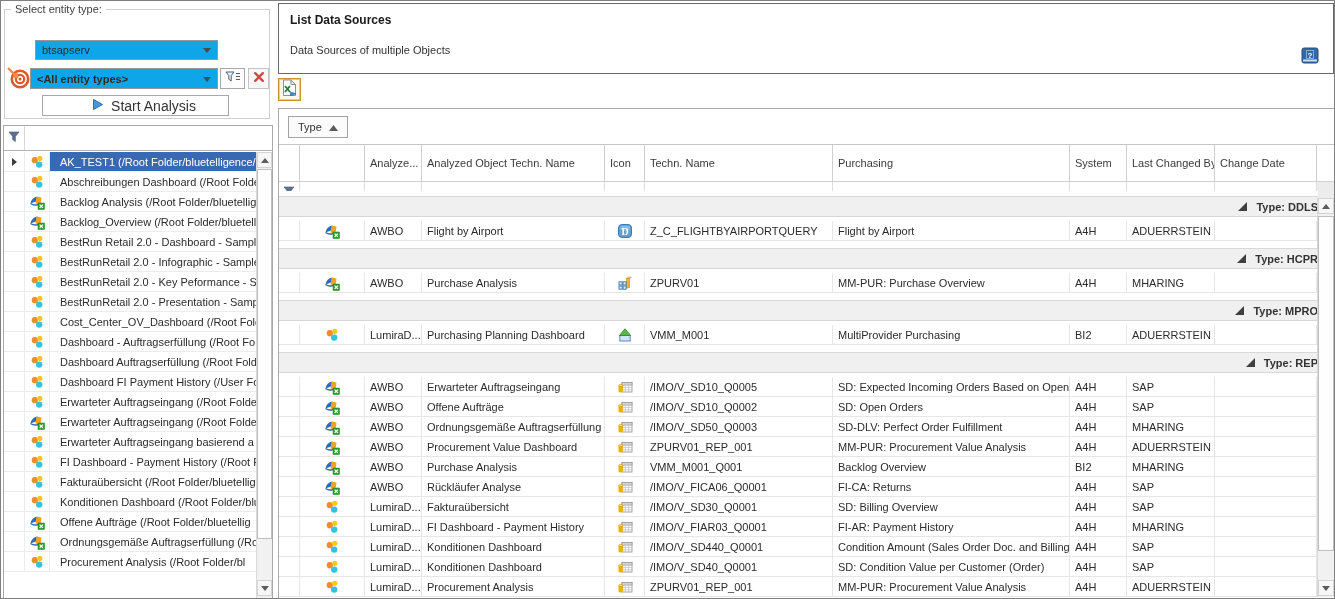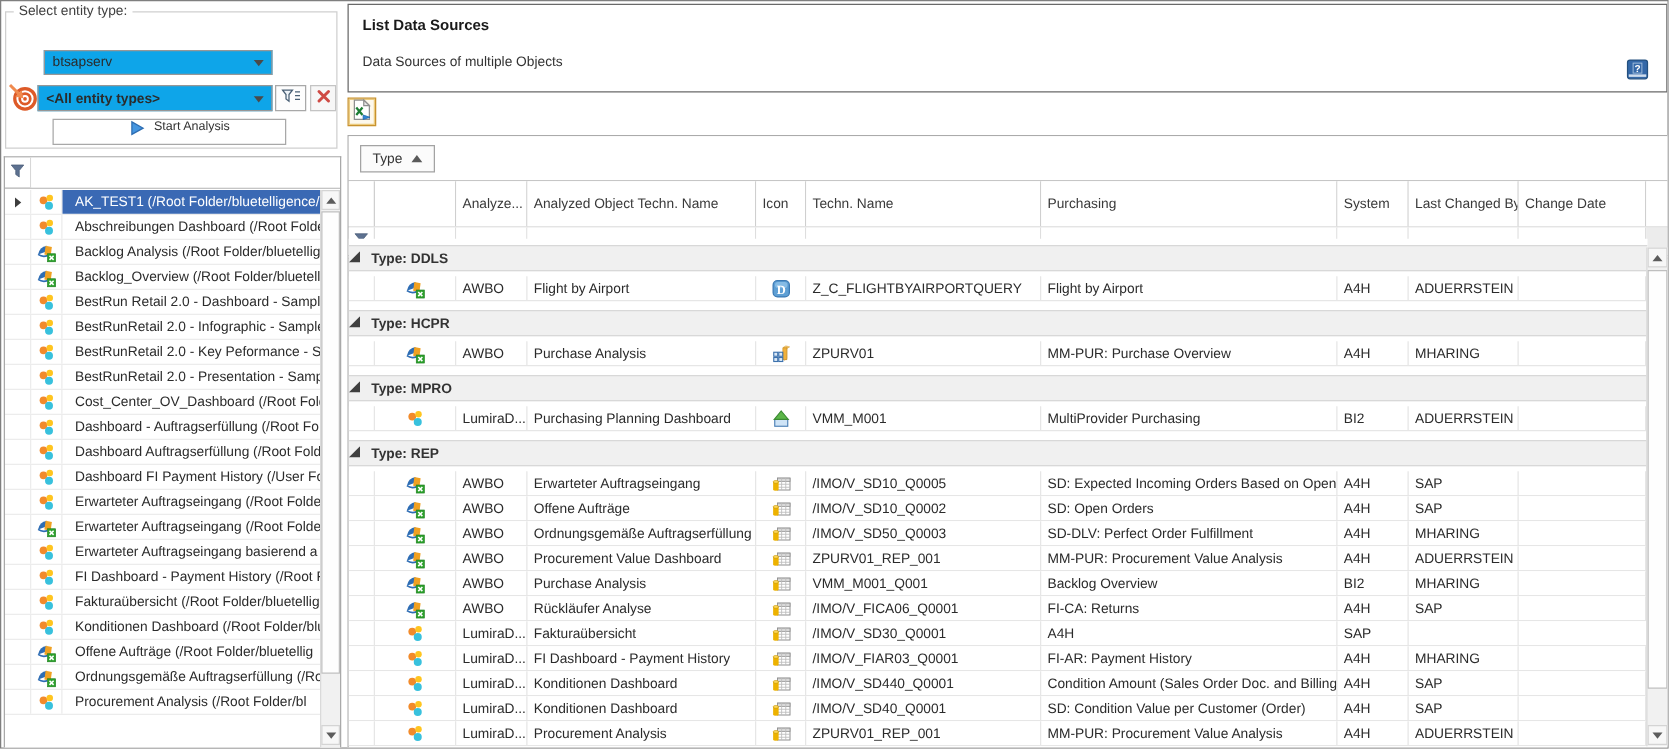--- a/index.html
+++ b/index.html
@@ -14,21 +14,21 @@
   .dd-value { white-space:nowrap; overflow:hidden; }
   .dd-arrow { position:absolute; right:6px; top:50%; margin-top:-2px; width:0; height:0;
               border-left:4px solid transparent; border-right:4px solid transparent; border-top:5px solid #4a4a4a; }
   .server-dd { left:30px; top:30px; width:183px; height:20px; }
   .entity-dd { left:25px; top:58px; width:188px; height:21px;font-weight:bold; }
   .target { position:absolute; left:1px; top:56px; width:24px; height:24px; }
   .tool-btn { position:absolute; border:1px solid #a8a8a8; background:#fdfdfd; display:flex; align-items:center; justify-content:center; }
   .filter-btn { left:215px; top:58px; width:25px; height:21px; }
   .clear-btn { left:243px; top:58px; width:21px; height:21px; border-color:#c4c4c4; background:#f7f7f7; }
   .start-btn { position:absolute; left:37px; top:85px; width:187px; height:21px; border:1px solid #a8a8a8; background:#fff;
-               display:flex; align-items:flex-start; justify-content:center; gap:7px; font-size:10px; color:#333; font-family:inherit;padding-left:16px; }
+               display:flex; align-items:center; justify-content:center; gap:7px; font-size:14px; color:#333; font-family:inherit;padding-left:16px; }
 
   .entity-list { position:absolute; left:2px; top:124px; width:270px; height:474px; border:1px solid #a9a9a9; border-bottom:none; background:#fff; overflow:hidden; }
   .list-filter-row { position:absolute; top:0; left:0; right:0; height:25px; border-bottom:1px solid #b3b3b3; display:flex; background:#fff; }
   .lf-indicator { width:21px; border-right:1px solid #d7d7d7; display:flex; align-items:center; justify-content:center; }
   .lf-cell { flex:1; background:#fff; }
   .list-rows { position:absolute; top:26px; left:0; width:253px; bottom:0; overflow:hidden; }
   .list-row { height:20px; display:flex; align-items:stretch; border-bottom:1px solid #ececec; background:#fff; }
   .lr-indicator { width:21px; border-right:1px solid #ececec; display:flex; align-items:center; justify-content:center; }
   .list-row.selected .lr-indicator::after { content:''; width:0; height:0; border-left:5px solid #3d3d3d; border-top:4px solid transparent; border-bottom:4px solid transparent; }
   .lr-icon { width:25px; border-right:1px solid #ececec; display:flex; align-items:center; justify-content:center; }
@@ -60,21 +60,21 @@
   .ghdr { height:38px; border-top:1px solid #c6c6c6; border-bottom:1px solid #cfcfcf; }
   .h-cell { border-right:1px solid #cfcfcf; display:flex; align-items:center; padding:0 5px; color:#3a3a3a; white-space:nowrap; overflow:hidden; background:#fff; }
   .h-fill { border-right:none; }
   .gfilter { height:22px; }
   .f-cell { border-right:1px solid #dedede; display:flex; align-items:center; justify-content:center; background:#fff; }
   .f-fill { background:#ececec; border-right:none; }
   .dline { height:3px; border-top:1px solid #4f4f4f; border-bottom:1px solid #4f4f4f; background:#fff; }
   .gbody { position:absolute; top:82px; left:0; width:1039px; bottom:1px; overflow:hidden; padding-top:5px; background:#fff; }
 
   .group-row { height:21px; margin-top:7px; background:#f0f0f0; border-top:1px solid #d8d8d8; border-bottom:1px solid #d8d8d8;
-               display:flex; align-items:center; gap:9px; font-weight:bold; color:#333; }
+               display:flex; align-items:center; gap:9px; padding-left:13px; font-weight:bold; color:#333;justify-content:flex-end; }
   .group-row:first-child { margin-top:0; }
   .group-row + .data-row { margin-top:4px; }
   .data-row { height:20px; display:grid; grid-template-columns:21px 65px 57px 183px 40px 188px 237px 57px 88px 102px;
               border-bottom:1px solid #e6e6e6; background:#fff; }
   .data-row > div { border-right:1px solid #e6e6e6; display:flex; align-items:center; padding:0 5px; white-space:nowrap; overflow:hidden; }
   .data-row .c-typeicon, .data-row .c-icon { justify-content:center; padding:0; }
 
   .gscroll { position:absolute; top:89px; right:0; width:17px; bottom:1px; background:#f1f1f1; border-left:1px solid #d9d9d9; }
   .gscroll .sb-btn { width:16px; }
   .gscroll .sb-thumb { width:16px; top:18px; height:335px; }
@@ -760,20 +760,21 @@
     <div class="c-icon">
             <svg width="16" height="16" viewBox="0 0 16 16">
               <rect x="5" y="3.5" width="10" height="9.5" fill="#fff" stroke="#8f8f8f" stroke-width="0.8"></rect>
               <rect x="5" y="3.5" width="10" height="2.6" fill="#d8d8d8" stroke="#8f8f8f" stroke-width="0.6"></rect>
               <path d="M8.3 3.5 V13 M11.6 3.5 V13 M5 8.4 H15 M5 10.8 H15" stroke="#bdbdbd" stroke-width="0.7"></path>
               <path d="M1.5 6.5 v6 a2.2 1.1 0 0 0 4.4 0 v-6 z" fill="#edb200"></path>
               <ellipse cx="3.7" cy="6.5" rx="2.2" ry="1.1" fill="#ffd95e" stroke="#c49400" stroke-width="0.5"></ellipse>
             </svg>
           </div>
     <div class="c-techn">/IMO/V_SD30_Q0001</div>
+    <div class="c-desc">SD: Billing Overview</div>
     <div class="c-system">A4H</div>
     <div class="c-changedby">SAP</div>
     <div class="c-date"></div>
   </div>
         <div class="data-row">
     <div class="c-ind"></div>
     <div class="c-typeicon">
             <svg width="16" height="16" viewBox="0 0 16 16">
               <circle cx="5.8" cy="6.2" r="3.1" fill="#f28b2b"></circle>
               <circle cx="10.8" cy="4.3" r="2.6" fill="#ffc51f"></circle>

